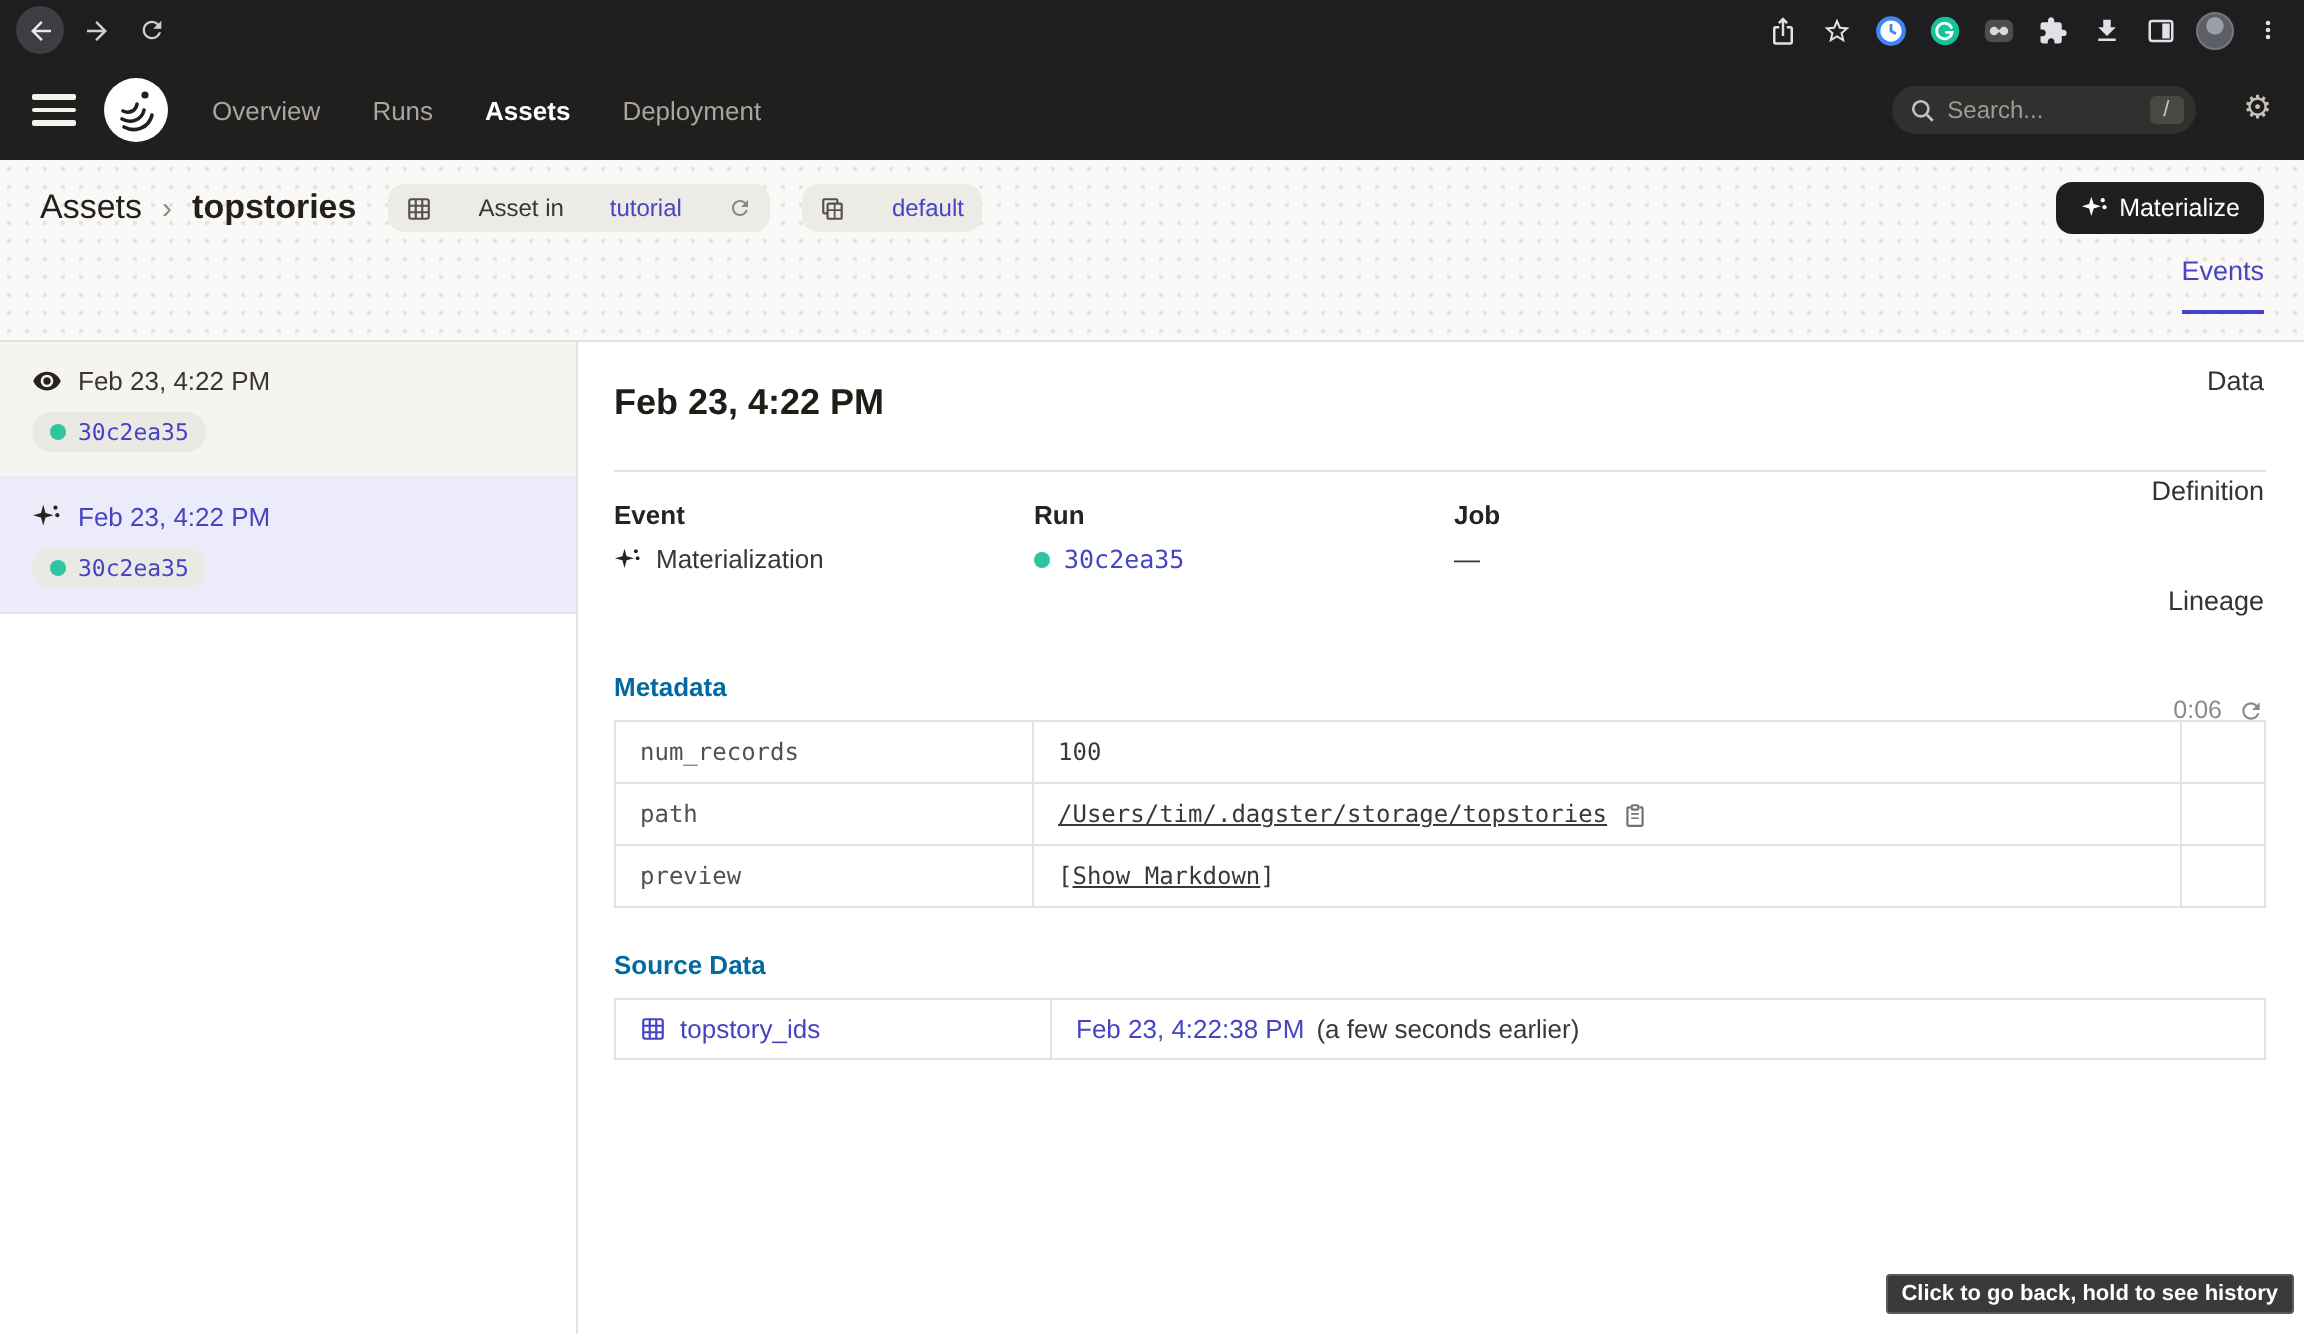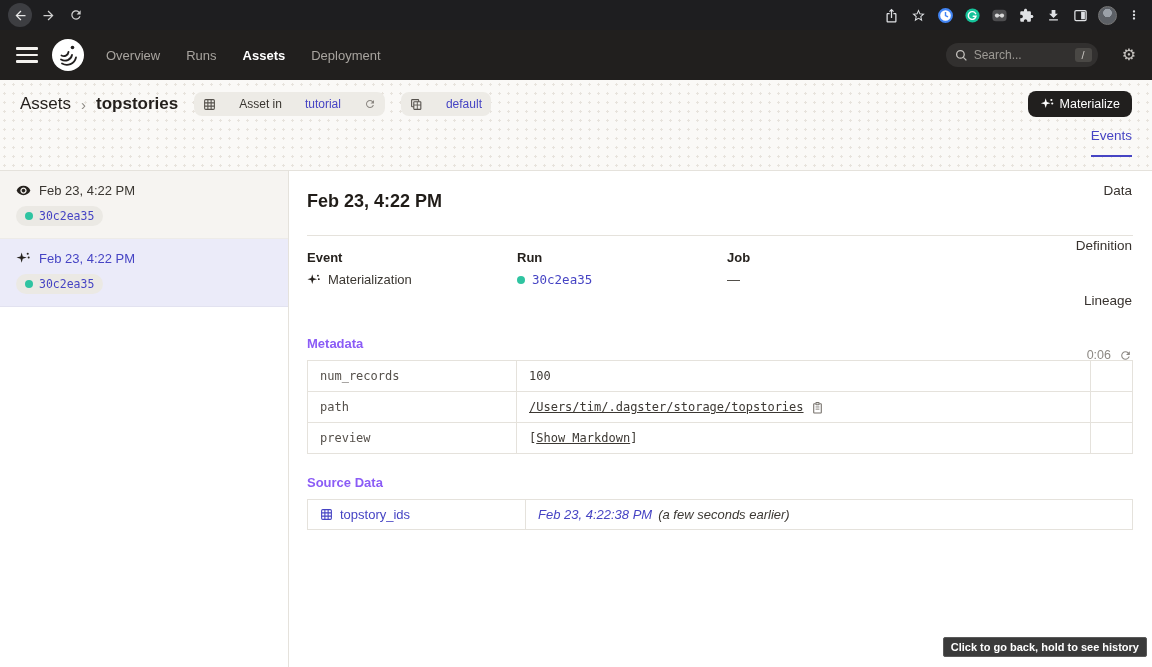--- a/index.html
+++ b/index.html
@@ -59,33 +59,33 @@
   .runpill { margin-top:8px; display:inline-flex; align-items:center; gap:6px; background:var(--pill_bg); border-radius:10px; padding:3px 9px; font-size:11.5px; font-family:"DejaVu Sans Mono",monospace; color:var(--accent); cursor:pointer; }
   .dot { width:8px; height:8px; border-radius:50%; background:var(--green); flex:0 0 auto; }
 
   .main { flex:1; padding:20px 19px 0 18px; }
   .main h1 { font-size:18px; font-weight:700; color:#201c18; }
   .hr { border:none; border-top:1px solid var(--border); margin-top:23px; }
   .inforow { display:grid; grid-template-columns:210px 210px auto; margin-top:14px; }
   .ilabel { font-size:13px; font-weight:700; color:#26221e; margin-bottom:7px; }
   .ival { font-size:13px; color:#3a3631; display:flex; align-items:center; gap:7px; }
   .ival .mono { font-family:"DejaVu Sans Mono",monospace; font-size:12.5px; color:var(--accent); cursor:pointer; }
-  .sechead { font-size:13px; font-weight:700; color:#8b5cf6; margin-top:49px; margin-bottom:9px; }
+  .sechead { font-size:13px; font-weight:700; color:#0369a1; margin-top:49px; margin-bottom:9px; }
   .mtable { border:1px solid var(--border); background:#fff; font-family:"DejaVu Sans Mono",monospace; font-size:12px; }
   .mrow { display:flex; border-bottom:1px solid var(--border); }
   .mrow:last-child { border-bottom:none; }
   .mkey { width:209px; flex:0 0 auto; border-right:1px solid var(--border); padding:8px 12px; color:#55504b; }
   .mval { flex:1; border-right:1px solid var(--border); padding:8px 12px; color:#3c3833; display:flex; align-items:center; gap:7px; }
   .mspare { width:41px; flex:0 0 auto; }
   .mlink { text-decoration:underline; color:#3c3833; cursor:pointer; }
   .copybtn { color:#76716b; cursor:pointer; display:inline-flex; }
   .stable { border:1px solid var(--border); background:#fff; font-size:13px; }
   .srow { display:flex; }
   .scell1 { width:218px; flex:0 0 auto; border-right:1px solid var(--border); padding:7px 12px; display:flex; align-items:center; gap:7px; color:var(--accent); cursor:pointer; }
-  .scell2 { flex:1; padding:7px 12px; display:flex; align-items:center; gap:6px;font-style:italic; }
+  .scell2 { flex:1; padding:7px 12px; display:flex; align-items:center; gap:6px; }
   .scell2 .time { color:var(--accent); cursor:pointer; }
   .scell2 .note { color:#3c3833; }
   .sechead.sd { margin-top:21px; }
 
   .tooltip { position:absolute; right:5px; bottom:10px; background:var(--tooltip_bg); border:1px solid #5a5a5a; color:#fff; font-size:11px; font-weight:700; padding:3px 7px; border-radius:2px; }
 </style>
 </head>
 <body>
 
 <div class="screen">

